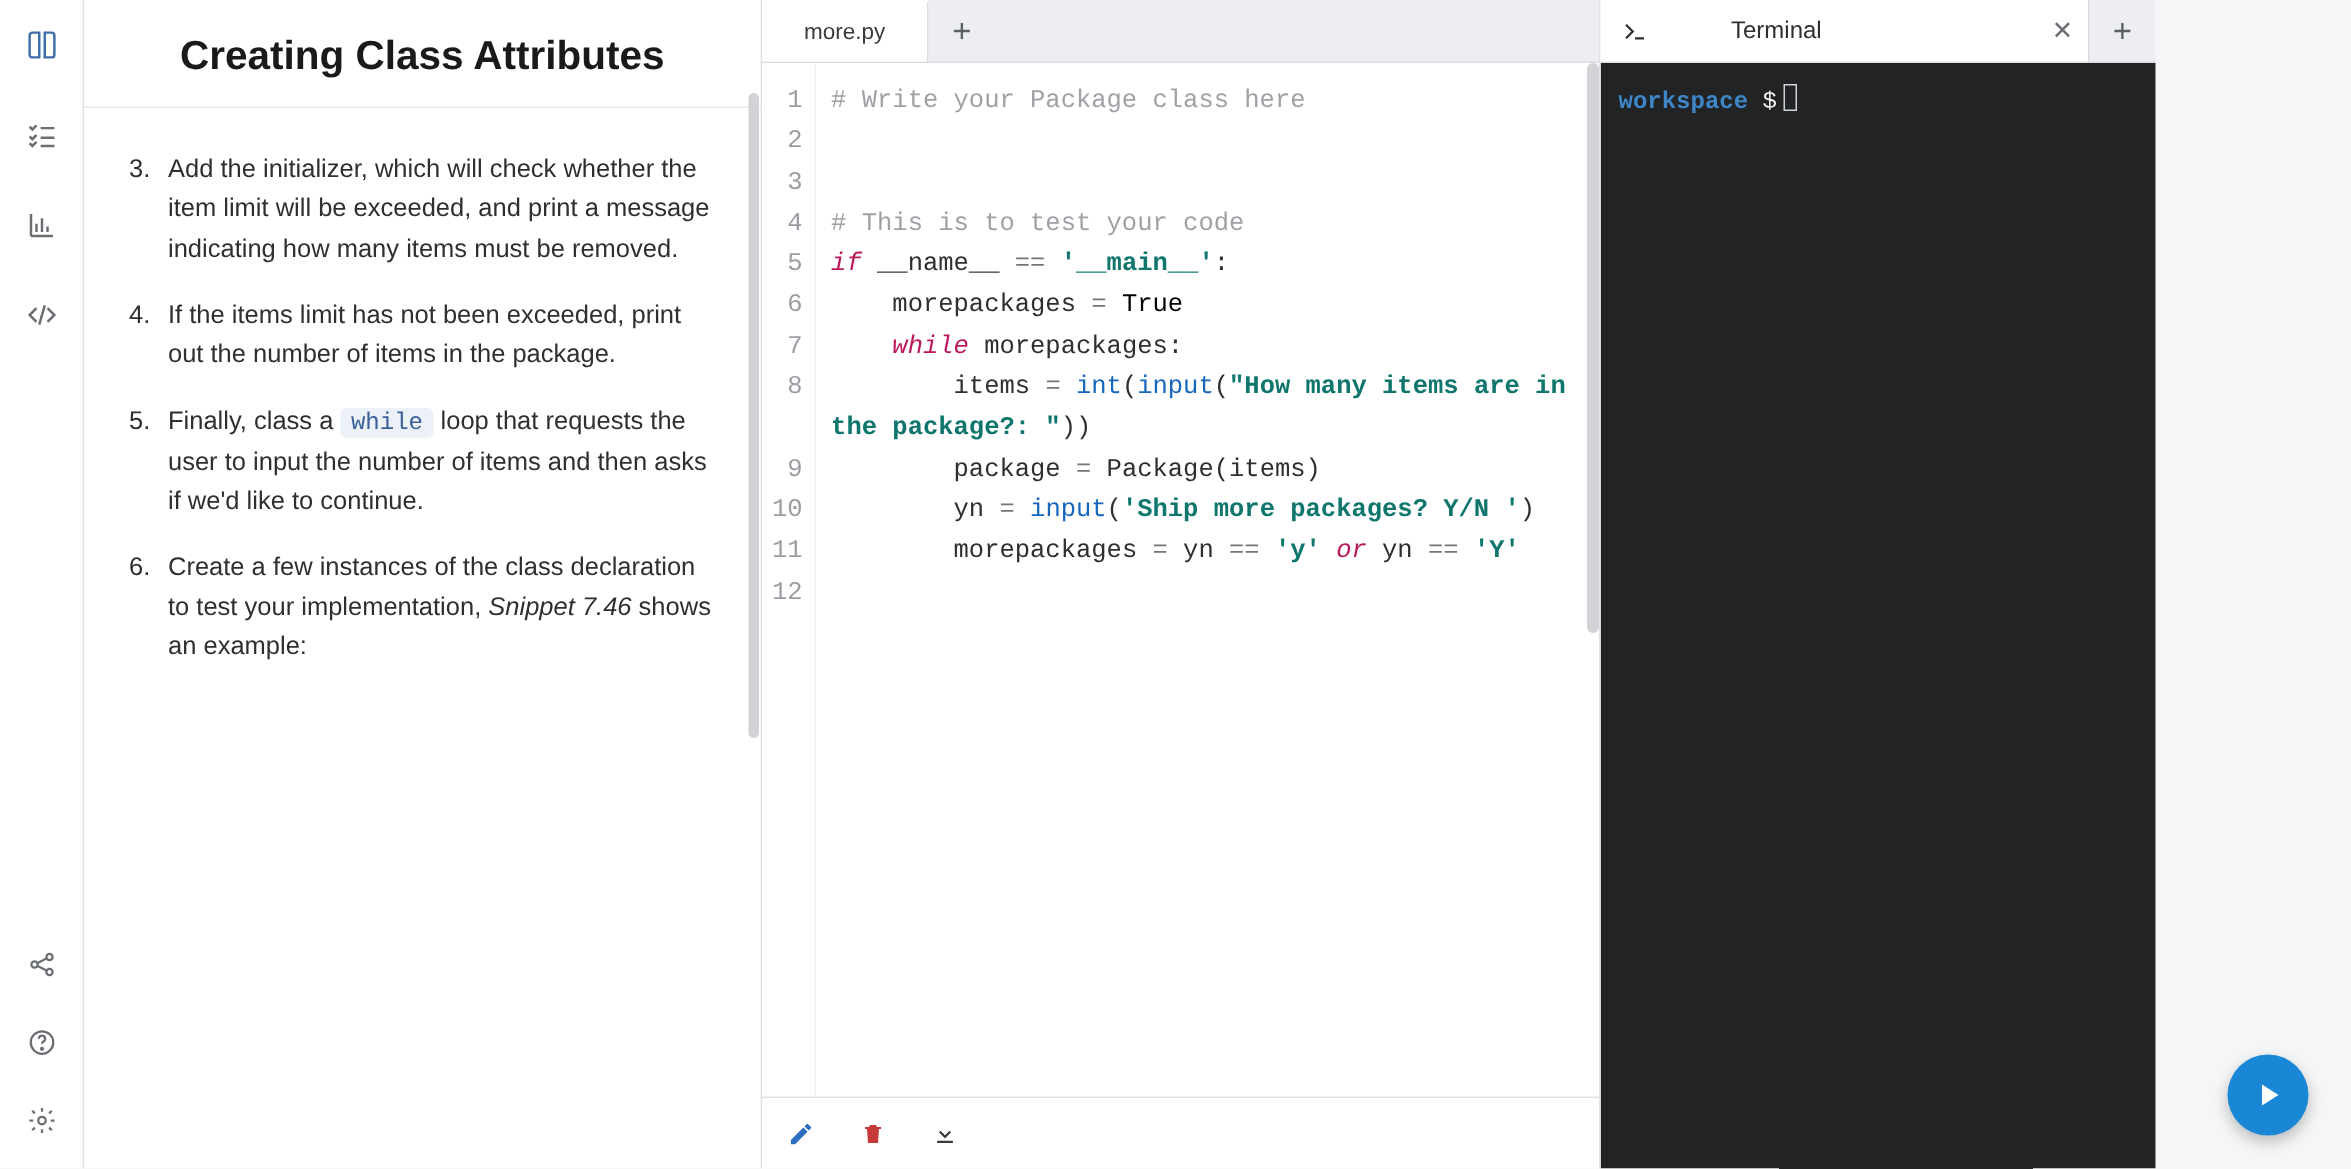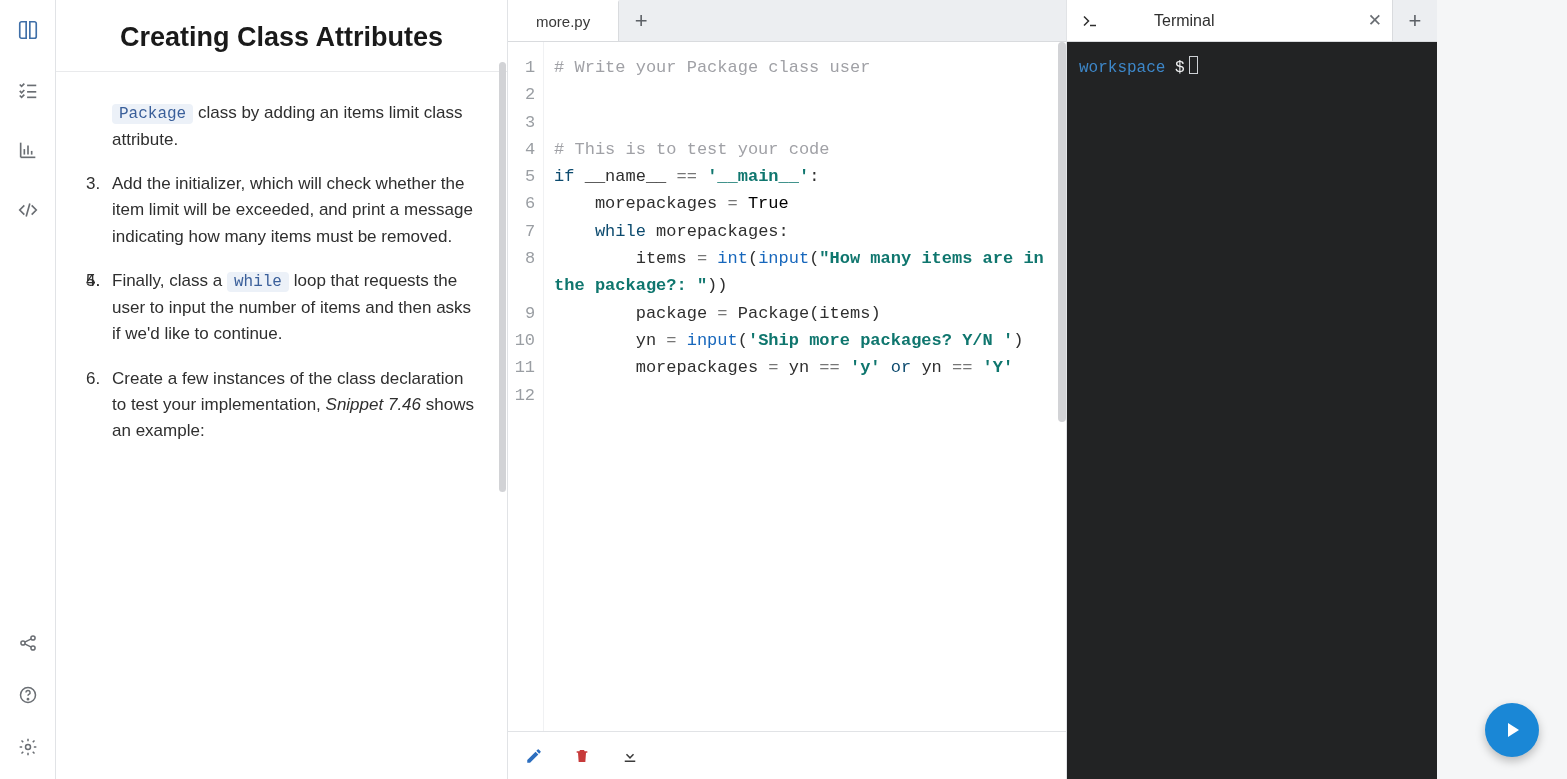--- a/index.html
+++ b/index.html
@@ -26,39 +26,39 @@
 
 .editor{flex:1;display:flex;flex-direction:column;background:#fff;border-right:1px solid #e1e3e6;min-width:0;}
 .tabs{display:flex;height:42px;background:#eceef1;border-bottom:1px solid #d9dbde;align-items:stretch;}
 .tab{padding:0 28px;display:flex;align-items:center;font-size:15px;color:#3a3a3a;background:#fff;border-right:1px solid #d9dbde;border-top:2px solid #fff;position:relative;cursor:pointer;}
 .tabs .plus{width:44px;display:flex;align-items:center;justify-content:center;color:#5d6167;font-size:22px;cursor:pointer;}
 .code-area{flex:1;display:flex;font-family:Consolas,"Courier New",monospace;font-size:17px;line-height:27.3px;background:#fff;overflow:hidden;}
 .gutter{width:42px;text-align:right;padding:12px 8px 0 0;color:#9a9ea3;user-select:none;border-right:1px solid #f0f1f3;}
 .gutter div{height:27.3px;}
 .code{padding:12px 12px 0 10px;white-space:pre;color:#2f2f2f;}
 .c-cm{color:#a0a1a6;}
-.c-kw{color:#0c4a6e;}
+.c-kw{color:#be185d;font-style:italic;}
 .c-op{color:#767676;}
 .c-str{color:#0f766e;font-weight:bold;}
 .c-bi{color:#1767bc;}
 .c-bool{color:#000000;}
 .editor-toolbar{height:48px;border-top:1px solid #e1e3e6;display:flex;align-items:center;padding:0 16px;gap:28px;background:#fff;}
 .tb-icon{width:20px;height:20px;display:flex;align-items:center;justify-content:center;cursor:pointer;}
 .tb-blue{color:#2c6ebf;}
 .tb-red{color:#c73a3a;}
 .tb-dark{color:#3b3b3b;}
 .ed-scroll{position:absolute;right:0;top:42px;width:8px;height:380px;background:#d2d3d6;border-radius:4px;}
 
 
 .term{width:370px;display:flex;flex-direction:column;background:#fff;}
 .term-tabs{display:flex;height:42px;background:#eceef1;border-bottom:1px solid #d9dbde;align-items:stretch;}
 .term-tab{flex:1;display:flex;align-items:center;padding:0 14px;background:#fff;border-right:1px solid #d9dbde;position:relative;cursor:pointer;gap:45px;}
 .term-tab .close{position:absolute;right:10px;color:#6a6e73;font-size:17px;cursor:pointer;}
 .term-body{flex:1;background:#222324;color:#cfd2d6;font-family:Consolas,"Courier New",monospace;font-size:16px;padding:14px 12px;}
-.prompt-ws{color:#3d87c9;font-weight:400;}
+.prompt-ws{color:#3d87c9;font-weight:700;}
 .prompt-d{color:#f2f3f4;}
 .cursor{display:inline-block;width:9px;height:18px;border:1px solid #cfd2d6;margin-left:4px;vertical-align:-2px;}
 
 .run-fab{position:fixed;right:28px;bottom:22px;width:54px;height:54px;border-radius:50%;background:#1a87d6;display:flex;align-items:center;justify-content:center;box-shadow:0 4px 10px rgba(0,0,0,.25);cursor:pointer;}
 .run-fab svg{fill:#fff;}
 
 em{font-style:italic;}
 </style>
 </head>
 <body>
@@ -121,23 +121,22 @@
             <path d="M12 2v3M12 19v3M4.2 4.2l2.1 2.1M17.7 17.7l2.1 2.1M2 12h3M19 12h3M4.2 19.8l2.1-2.1M17.7 6.3l2.1-2.1"></path>
           </svg>
         </div>
     </div>
   </div>
 
   <div class="instr">
     <div class="instr-title">Creating Class Attributes</div>
     <div class="instr-body">
       <ol>
-        <li><span class="mk"></span><span class="codepill">Package</span><span> class by adding an items limit class attribute.</span></li>
         <li><span class="mk">3.</span><span>Add the initializer, which will check whether the item limit will be exceeded, and print a message indicating how many items must be removed.</span></li>
-        <li><span class="mk">4.</span></li>
+        <li><span class="mk">4.</span><span>If the items limit has not been exceeded, print out the number of items in the package.</span></li>
         <li><span class="mk">5.</span><span>Finally, class a </span><span class="codepill">while</span><span> loop that requests the user to input the number of items and then asks if we'd like to continue.</span></li>
         <li><span class="mk">6.</span><span>Create a few instances of the class declaration to test your implementation, </span><em>Snippet 7.46</em><span> shows an example:</span></li>
       </ol>
     </div>
     <div class="instr-scroll"></div>
   </div>
 
   <div class="editor" style="position:relative;">
     <div class="tabs">
       <div class="tab">
@@ -154,21 +153,21 @@
           <div>5</div>
           <div>6</div>
           <div>7</div>
           <div>8</div>
           <div></div>
           <div>9</div>
           <div>10</div>
           <div>11</div>
           <div>12</div>
       </div>
-      <div class="code"><span class="c-cm"># Write your Package class user</span>
+      <div class="code"><span class="c-cm"># Write your Package class here</span>
 
 
 <span class="c-cm"># This is to test your code</span>
 <span class="c-kw">if</span> <span>__name__</span> <span class="c-op">==</span> <span class="c-str">'__main__'</span><span>:</span>
     <span>morepackages</span> <span class="c-op">=</span> <span class="c-bool">True</span>
     <span class="c-kw">while</span> <span>morepackages</span><span>:</span>
         <span>items</span> <span class="c-op">=</span> <span class="c-bi">int</span><span>(</span><span class="c-bi">input</span><span>(</span><span class="c-str">"How many items are in 
 the package?: "</span><span>)</span><span>)</span>
         <span>package</span> <span class="c-op">=</span> <span>Package</span><span>(</span><span>items</span><span>)</span>
         <span>yn</span> <span class="c-op">=</span> <span class="c-bi">input</span><span>(</span><span class="c-str">'Ship more packages? Y/N '</span><span>)</span>

